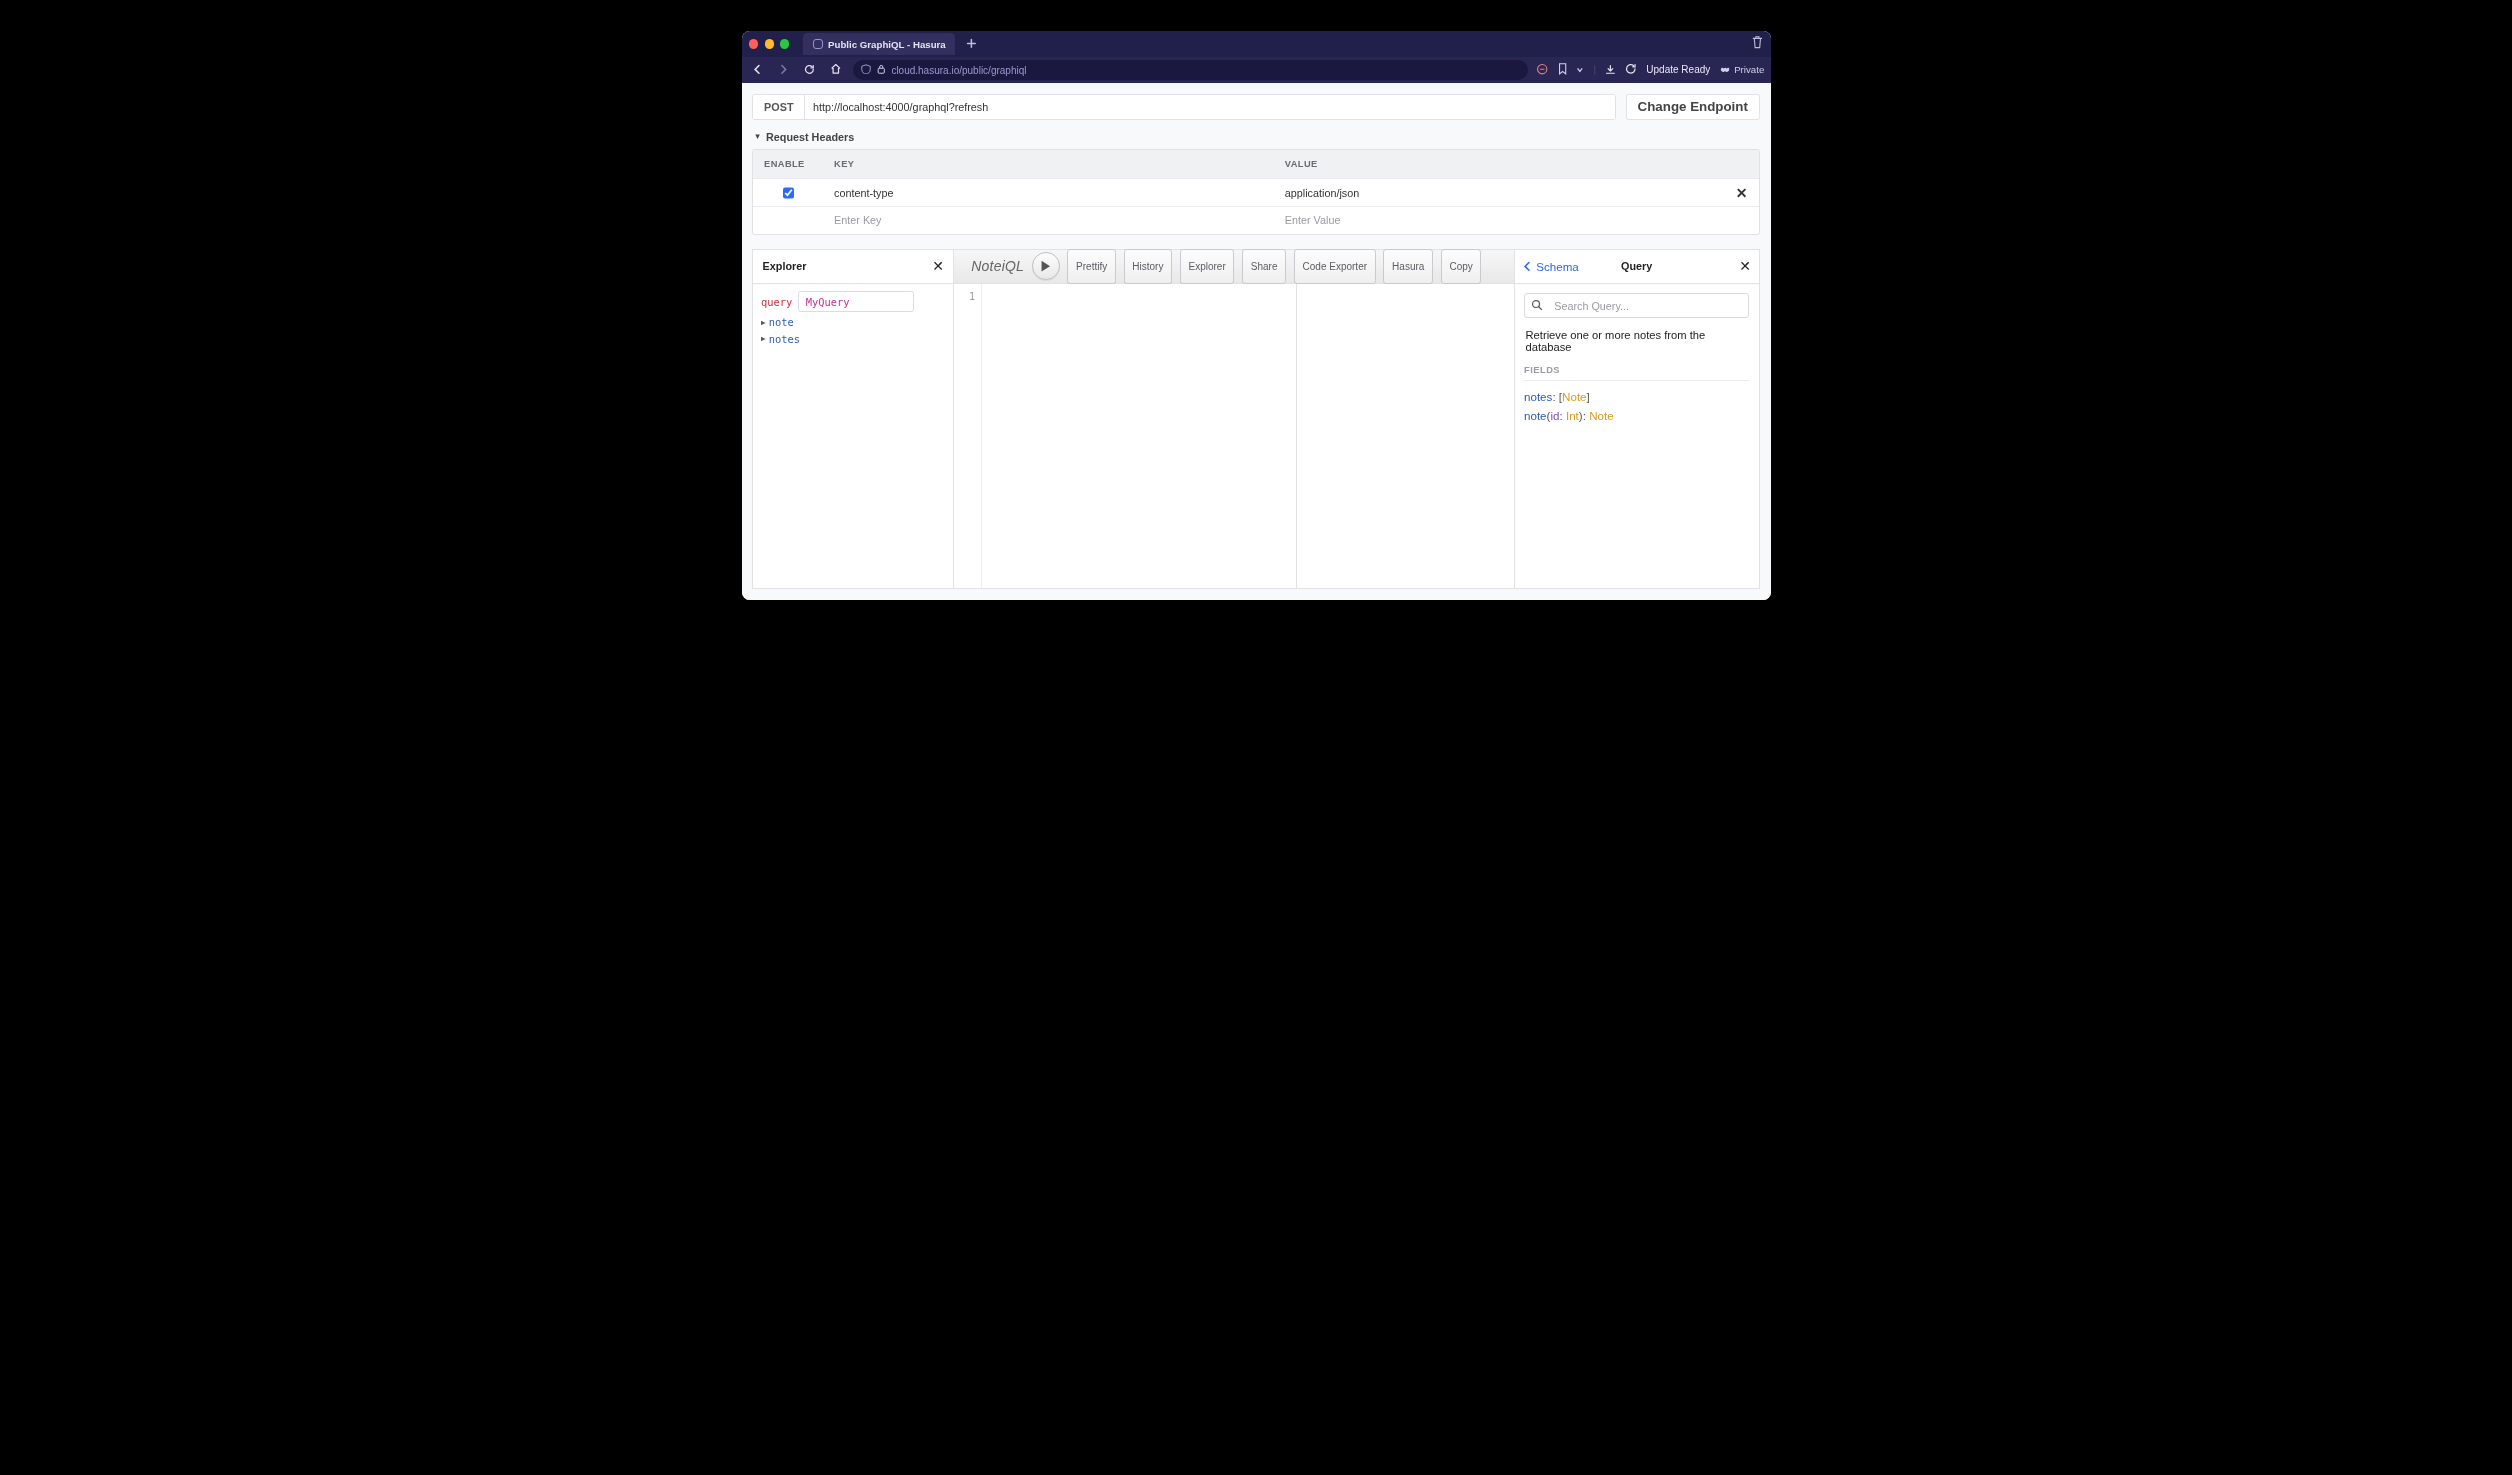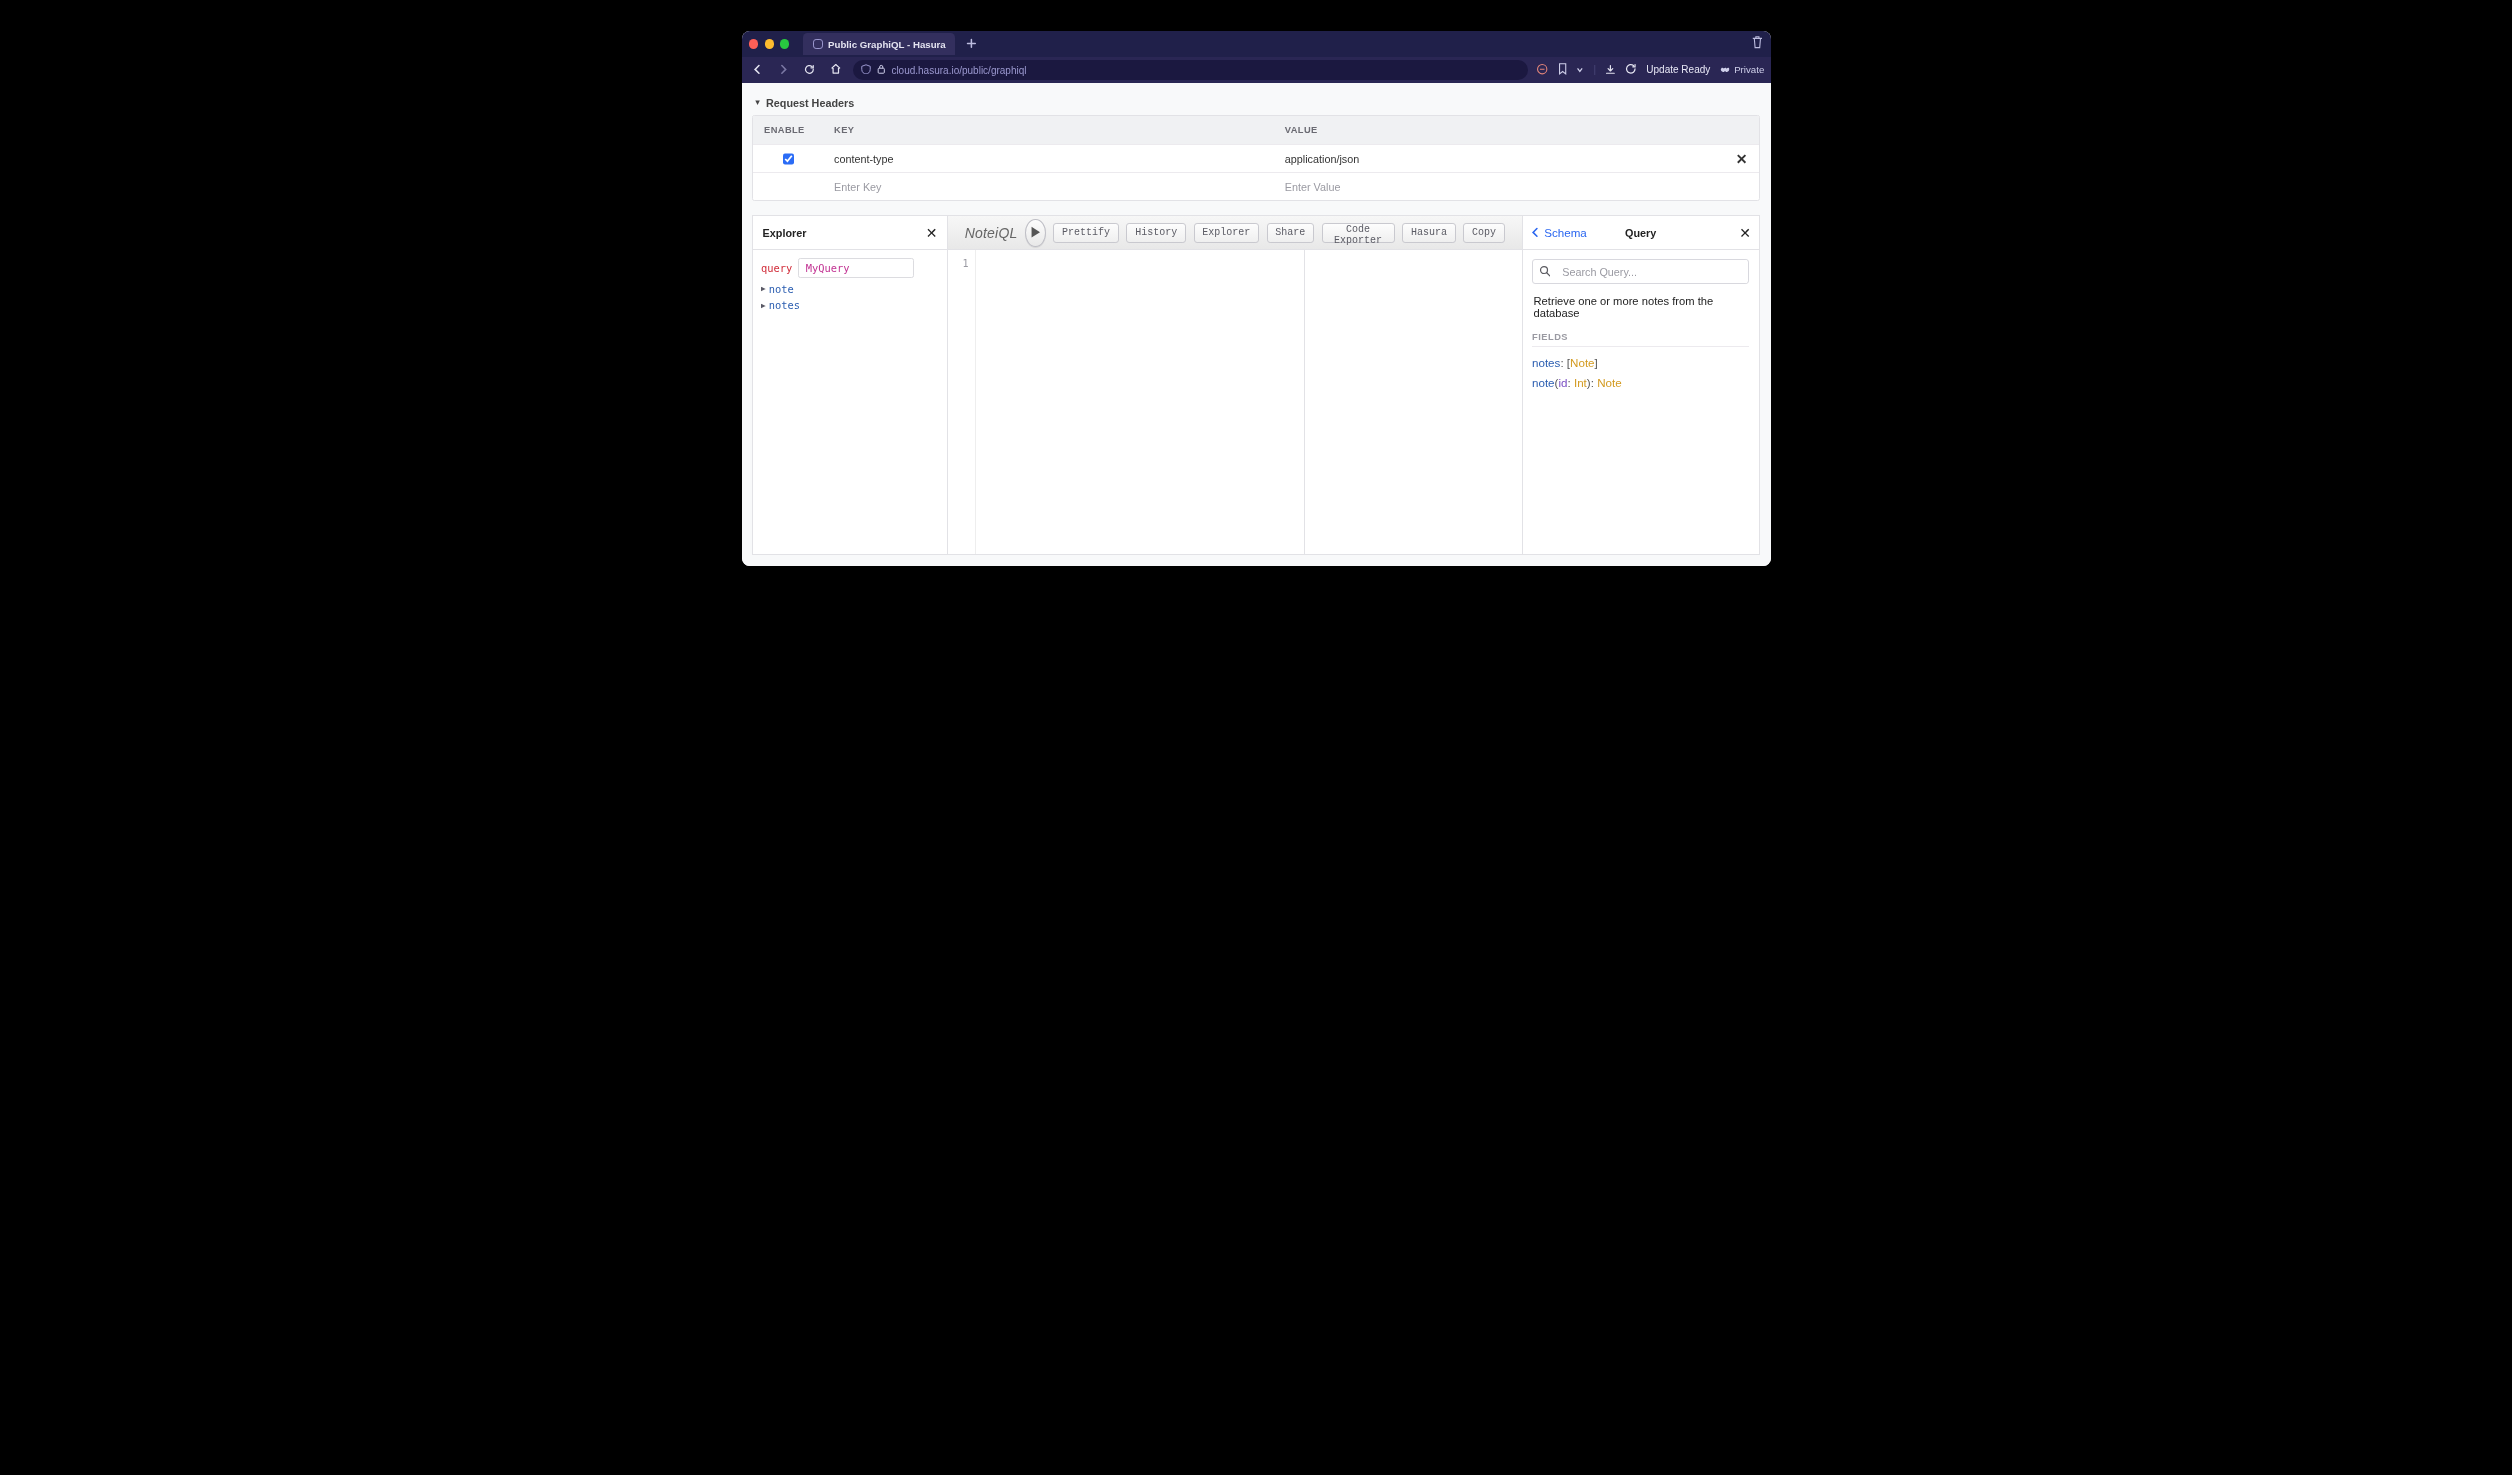--- a/index.html
+++ b/index.html
@@ -149,22 +149,22 @@
   .gql-logo { font-weight:400; font-size:14px; color:#666; font-style: italic; letter-spacing: 0.2px; }
   .gql-logo em { font-style: italic; }
   .play {
     width: 28px; height: 28px; border-radius:50%;
     border:0.8px solid #bfbfc6; background:linear-gradient(#fdfdfd,#e8e8e8);
     display:flex; align-items:center; justify-content:center; cursor:pointer; color:#444;
     box-shadow: 0 0.8px 0.8px rgba(0,0,0,.1);
   }
   .tool-btn {
     border:0.8px solid #c9c9cf; background:linear-gradient(#fdfdfd,#efefef);
-    color:#5b5b64; border-radius:3.1px; height:20px; padding: 0 7.7px;
-    font-size:10px; cursor:pointer;font-family:Liberation Mono, monospace;
+    color:#5b5b64; border-radius:3.1px; height:35px; padding: 0 7.7px;
+    font-size:10px; cursor:pointer;
   }
 
   .editor-split { flex:1; display:flex; }
   .editor-pane { flex:1; border-right:0.8px solid #e2e2e6; display:flex; }
   .results-pane { width: 217px; }
   .gutter { width:28px; background:#fff; color:#9a9aa2; text-align:right; padding: 7.7px 6.2px 0 0;
     font-family: ui-monospace, Menlo, Consolas, monospace; font-size:10px; border-right:0.8px solid #eee; }
   .code-area { flex:1; padding: 7.7px; font-family: ui-monospace, Menlo, Consolas, monospace; font-size:10px; }
 
   
@@ -285,20 +285,27 @@
         <svg width="10" height="10" viewBox="0 0 13 13">
             <path d="M1.5 5c0-2 2.5-2 3.5-.5C6 3 8.5 3 8.5 5 10 3 12 3.5 12 5.5c0 2.2-2 3.5-3.2 3.5-1 0-1.5-1-2.3-1s-1.3 1-2.3 1C3 9 1 7.7 1 5.5" fill="#cfcfea"></path>
           </svg>
         <span>Private</span>
       </span>
     </div>
   </div>
 
   <div class="page">
 
+    <div class="endpoint-row">
+      <div class="endpoint-box">
+        <div class="post-label">POST</div>
+        <input class="endpoint-input" value="http://localhost:4000/graphql?refresh" style="">
+      </div>
+      <button class="change-endpoint-btn">Change Endpoint</button>
+    </div>
 
     <div class="headers-title">
       <span class="caret-down">▼</span>
       <span>Request Headers</span>
     </div>
 
     <div class="headers-table">
       <div class="ht-head">
         <div>ENABLE</div>
         <div>KEY</div>

